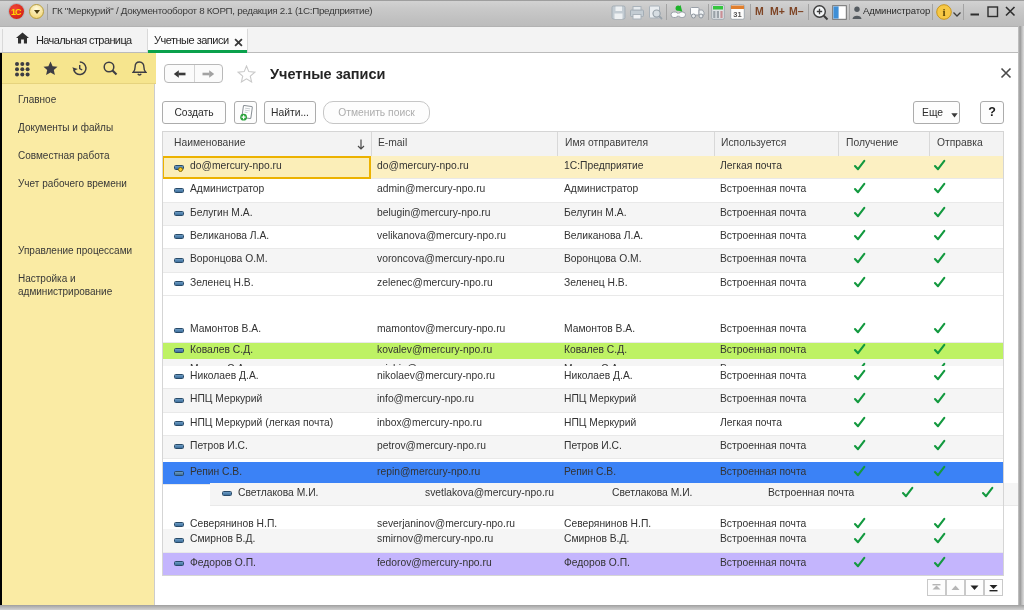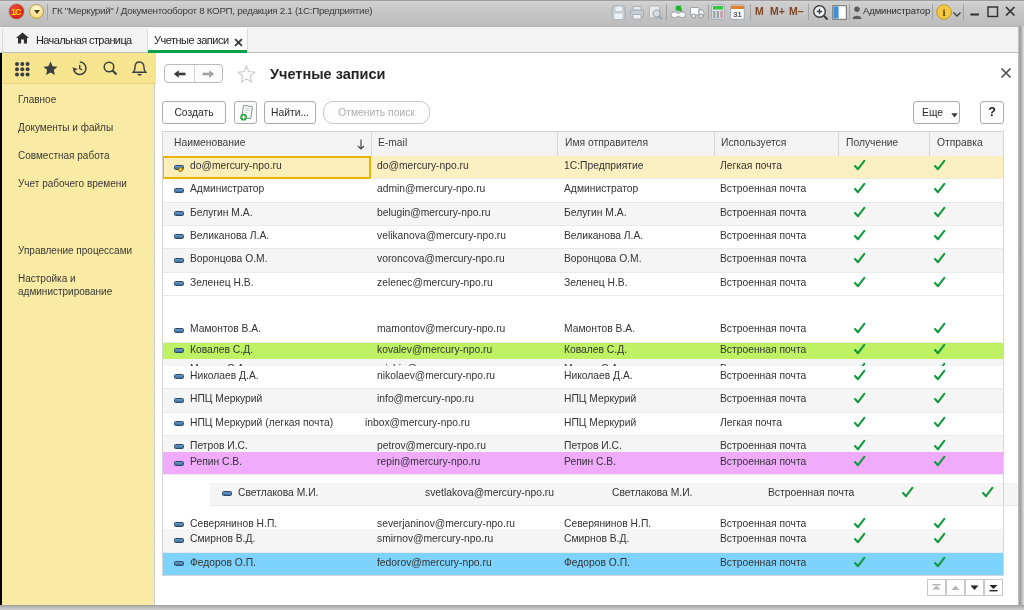--- a/index.html
+++ b/index.html
@@ -400,21 +400,21 @@
           <svg class="check" style="left:691px" viewBox="0 0 13 13">
             <path d="M2 7 L5 10.2 L11.3 1.8" fill="none" stroke="#13993f" stroke-width="2.1" stroke-linecap="round" stroke-linejoin="round"></path>
           </svg>
           <svg class="check" style="left:771px" viewBox="0 0 13 13">
             <path d="M2 7 L5 10.2 L11.3 1.8" fill="none" stroke="#13993f" stroke-width="2.1" stroke-linecap="round" stroke-linejoin="round"></path>
           </svg>
         </div>
 <div class="row" style="top:281.63px;background:#ffffff;">
 <div class="mico"></div>
           <span class="cell" style="left:28px">НПЦ Меркурий (легкая почта)</span>
-          <span class="cell" style="left:203px">inbox@mercury-npo.ru</span>
+          <span class="cell" style="left:215px">inbox@mercury-npo.ru</span>
           <span class="cell" style="left:402px">НПЦ Меркурий</span>
           <span class="cell" style="left:558px">Легкая почта</span>
           <svg class="check" style="left:691px" viewBox="0 0 13 13">
             <path d="M2 7 L5 10.2 L11.3 1.8" fill="none" stroke="#13993f" stroke-width="2.1" stroke-linecap="round" stroke-linejoin="round"></path>
           </svg>
           <svg class="check" style="left:771px" viewBox="0 0 13 13">
             <path d="M2 7 L5 10.2 L11.3 1.8" fill="none" stroke="#13993f" stroke-width="2.1" stroke-linecap="round" stroke-linejoin="round"></path>
           </svg>
         </div>
 <div class="row" style="top:304.96px;background:#f5f5f5;">
@@ -423,21 +423,21 @@
           <span class="cell" style="left:215px">petrov@mercury-npo.ru</span>
           <span class="cell" style="left:402px">Петров И.С.</span>
           <span class="cell" style="left:558px">Встроенная почта</span>
           <svg class="check" style="left:691px" viewBox="0 0 13 13">
             <path d="M2 7 L5 10.2 L11.3 1.8" fill="none" stroke="#13993f" stroke-width="2.1" stroke-linecap="round" stroke-linejoin="round"></path>
           </svg>
           <svg class="check" style="left:771px" viewBox="0 0 13 13">
             <path d="M2 7 L5 10.2 L11.3 1.8" fill="none" stroke="#13993f" stroke-width="2.1" stroke-linecap="round" stroke-linejoin="round"></path>
           </svg>
         </div>
-<div class="row" style="top:321px;background:#f0abfc;padding-left:28px;">
+<div class="row" style="top:331px;background:#3b82f6;padding-left:28px;">
 <div class="mico"></div>
           <span class="cell" style="left:28px">Репин С.В.</span>
           <span class="cell" style="left:215px">repin@mercury-npo.ru</span>
           <span class="cell" style="left:402px">Репин С.В.</span>
           <span class="cell" style="left:558px">Встроенная почта</span>
           <svg class="check" style="left:691px" viewBox="0 0 13 13">
             <path d="M2 7 L5 10.2 L11.3 1.8" fill="none" stroke="#13993f" stroke-width="2.1" stroke-linecap="round" stroke-linejoin="round"></path>
           </svg>
           <svg class="check" style="left:771px" viewBox="0 0 13 13">
             <path d="M2 7 L5 10.2 L11.3 1.8" fill="none" stroke="#13993f" stroke-width="2.1" stroke-linecap="round" stroke-linejoin="round"></path>
@@ -475,21 +475,21 @@
           <span class="cell" style="left:215px">smirnov@mercury-npo.ru</span>
           <span class="cell" style="left:402px">Смирнов В.Д.</span>
           <span class="cell" style="left:558px">Встроенная почта</span>
           <svg class="check" style="left:691px" viewBox="0 0 13 13">
             <path d="M2 7 L5 10.2 L11.3 1.8" fill="none" stroke="#13993f" stroke-width="2.1" stroke-linecap="round" stroke-linejoin="round"></path>
           </svg>
           <svg class="check" style="left:771px" viewBox="0 0 13 13">
             <path d="M2 7 L5 10.2 L11.3 1.8" fill="none" stroke="#13993f" stroke-width="2.1" stroke-linecap="round" stroke-linejoin="round"></path>
           </svg>
         </div>
-<div class="row" style="top:421.61px;background:#7dd3fc;">
+<div class="row" style="top:421.61px;background:#c4b5fd;">
 <div class="mico"></div>
           <span class="cell" style="left:28px">Федоров О.П.</span>
           <span class="cell" style="left:215px">fedorov@mercury-npo.ru</span>
           <span class="cell" style="left:402px">Федоров О.П.</span>
           <span class="cell" style="left:558px">Встроенная почта</span>
           <svg class="check" style="left:691px" viewBox="0 0 13 13">
             <path d="M2 7 L5 10.2 L11.3 1.8" fill="none" stroke="#13993f" stroke-width="2.1" stroke-linecap="round" stroke-linejoin="round"></path>
           </svg>
           <svg class="check" style="left:771px" viewBox="0 0 13 13">
             <path d="M2 7 L5 10.2 L11.3 1.8" fill="none" stroke="#13993f" stroke-width="2.1" stroke-linecap="round" stroke-linejoin="round"></path>

